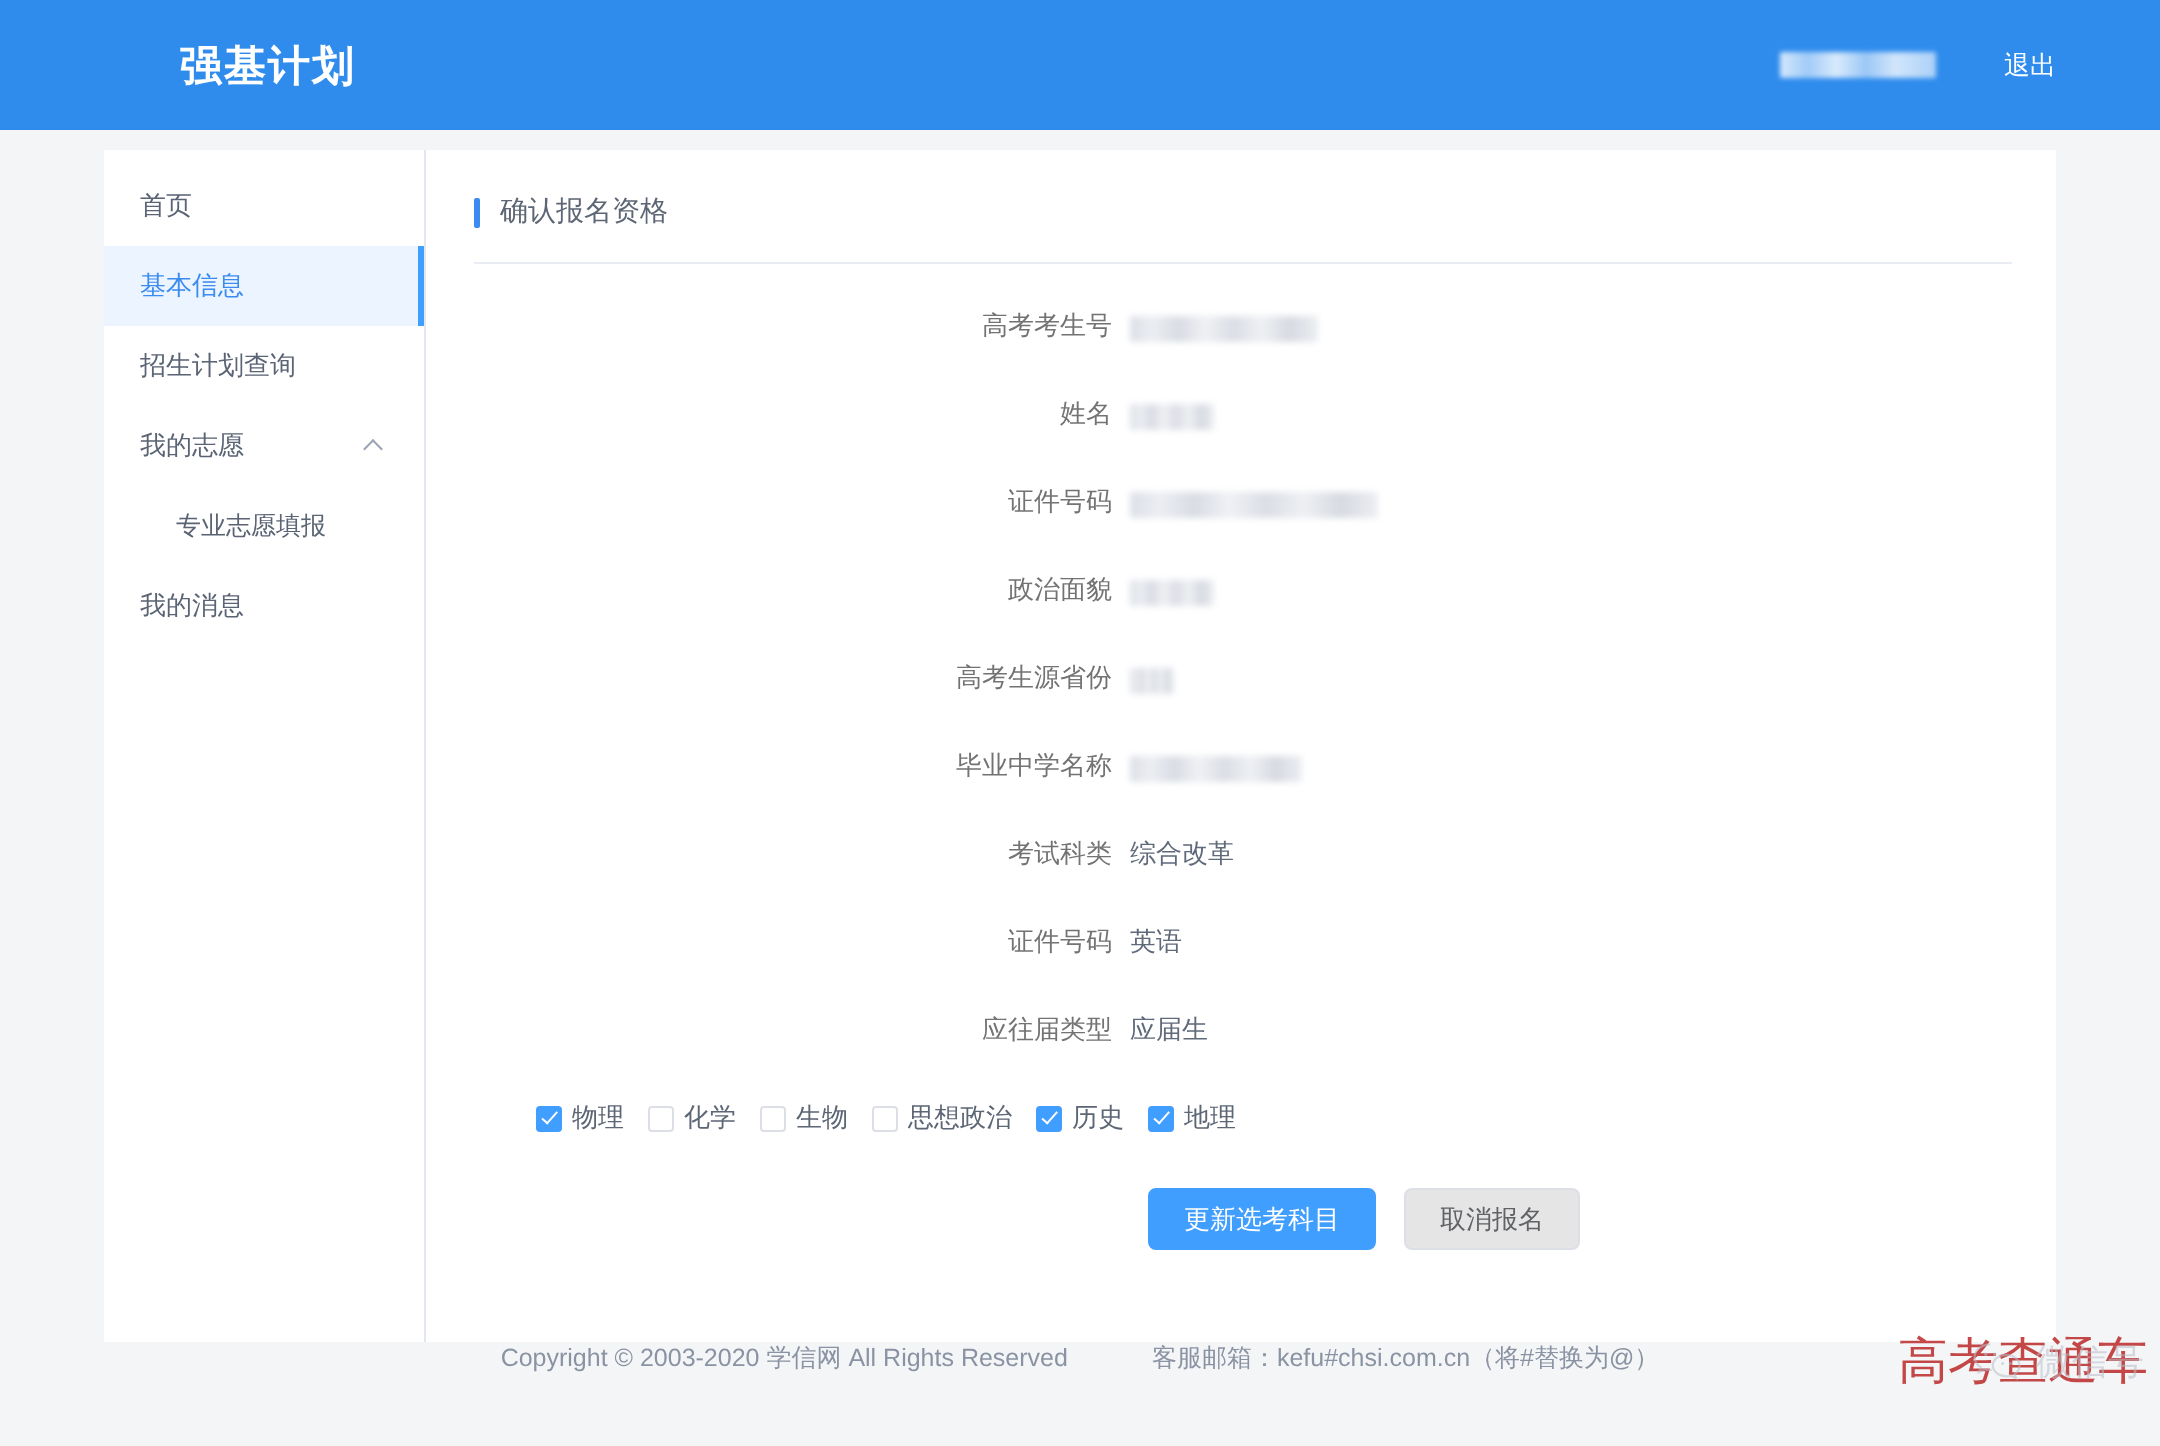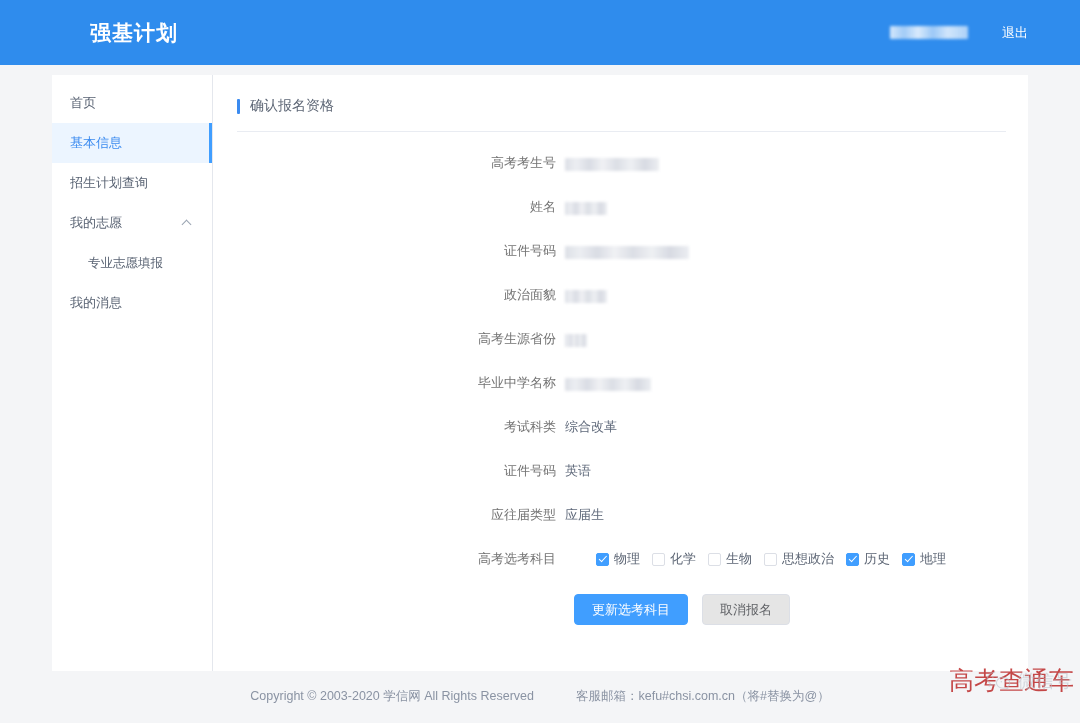--- a/index.html
+++ b/index.html
@@ -253,21 +253,21 @@
   .btn-default {
     background: #e5e5e5;
     border: 1px solid #dcdfe6;
     color: #606266;
   }
 
   
   .footer {
     height: 51px;
     display: flex;
-    align-items: center;
+    align-items: flex-start;
     justify-content: center;
     gap: 42px;
     font-size: 12.5px;
     color: #8a93a3;
   }
 
   
   .watermark {
     position: absolute;
     right: 8px;
@@ -396,21 +396,20 @@
           <div class="form-label">证件号码</div>
           <div class="form-value">英语</div>
         </div>
 
         <div class="form-row">
           <div class="form-label">应往届类型</div>
           <div class="form-value">应届生</div>
         </div>
 
         <div class="form-row">
-          <div class="form-label">高考选考科目</div>
           <div class="cb-group">
             <label class="cb checked">
               <span class="box"></span>
               <span>物理</span>
             </label>
             <label class="cb">
               <span class="box"></span>
               <span>化学</span>
             </label>
             <label class="cb">

